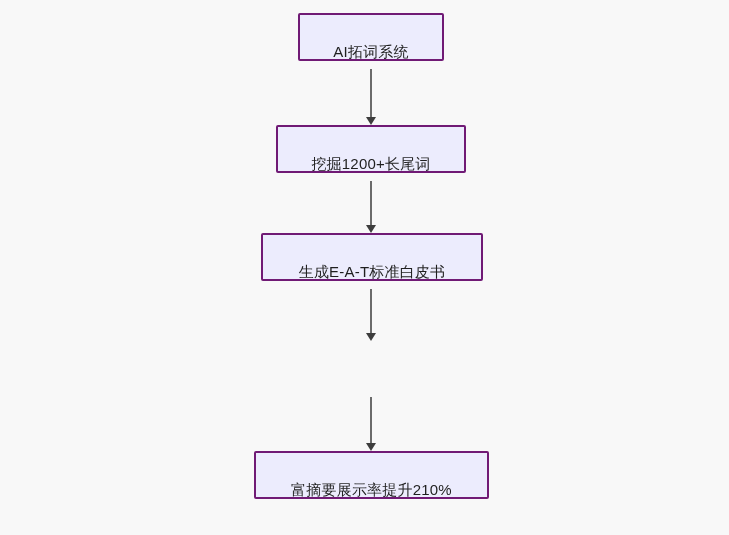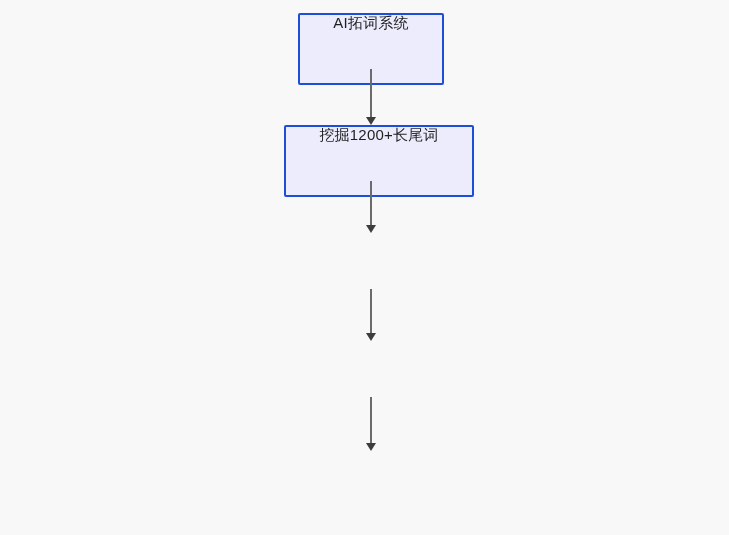--- a/index.html
+++ b/index.html
@@ -18,40 +18,40 @@
   #flowchart-canvas {
     position: relative;
     width: 729px;
     height: 535px;
   }
 
   .flow-node {
     position: absolute;
     box-sizing: border-box;
     background: #ececfd;
-    border: 2px solid #1d4ed8;
+    border: 2px solid #701a75;
     border-radius: 2px;
     display: flex;
-    align-items: flex-start;
+    align-items: flex-end;
     justify-content: center;
-    height: 72px;
+    height: 48px;
   }
 
   .flow-node-label {
     font-size: 15px;
     line-height: 1;
     color: #1f1f1f;
     letter-spacing: 0.2px;
     white-space: nowrap;
     text-align: center;
   }
 
   
   #node-0 { left: 298px; top: 13px;  width: 146px; }
-  #node-1 { left: 284px; top: 125px; width: 190px; }
+  #node-1 { left: 276px; top: 125px; width: 190px; }
   #node-2 { left: 261px; top: 233px; width: 222px; }
   #node-3 { left: 265px; top: 341px; width: 213px; }
   #node-4 { left: 254px; top: 451px; width: 235px; }
 
   
   .flow-edge {
     position: absolute;
     left: 368px;
     width: 6px;
   }
@@ -98,26 +98,32 @@
 
   <div class="flow-node" id="node-1">
     <span class="flow-node-label">挖掘1200+长尾词</span>
   </div>
 
   <div class="flow-edge" id="edge-1">
     <span class="edge-line"></span>
     <span class="edge-head"></span>
   </div>
 
+  <div class="flow-node" id="node-2">
+    <span class="flow-node-label">生成E-A-T标准白皮书</span>
+  </div>
 
   <div class="flow-edge" id="edge-2">
     <span class="edge-line"></span>
     <span class="edge-head"></span>
   </div>
 
 
   <div class="flow-edge" id="edge-3">
     <span class="edge-line"></span>
     <span class="edge-head"></span>
   </div>
 
+  <div class="flow-node" id="node-4">
+    <span class="flow-node-label">富摘要展示率提升210%</span>
+  </div>
 
 </div>
 
 </body></html>

